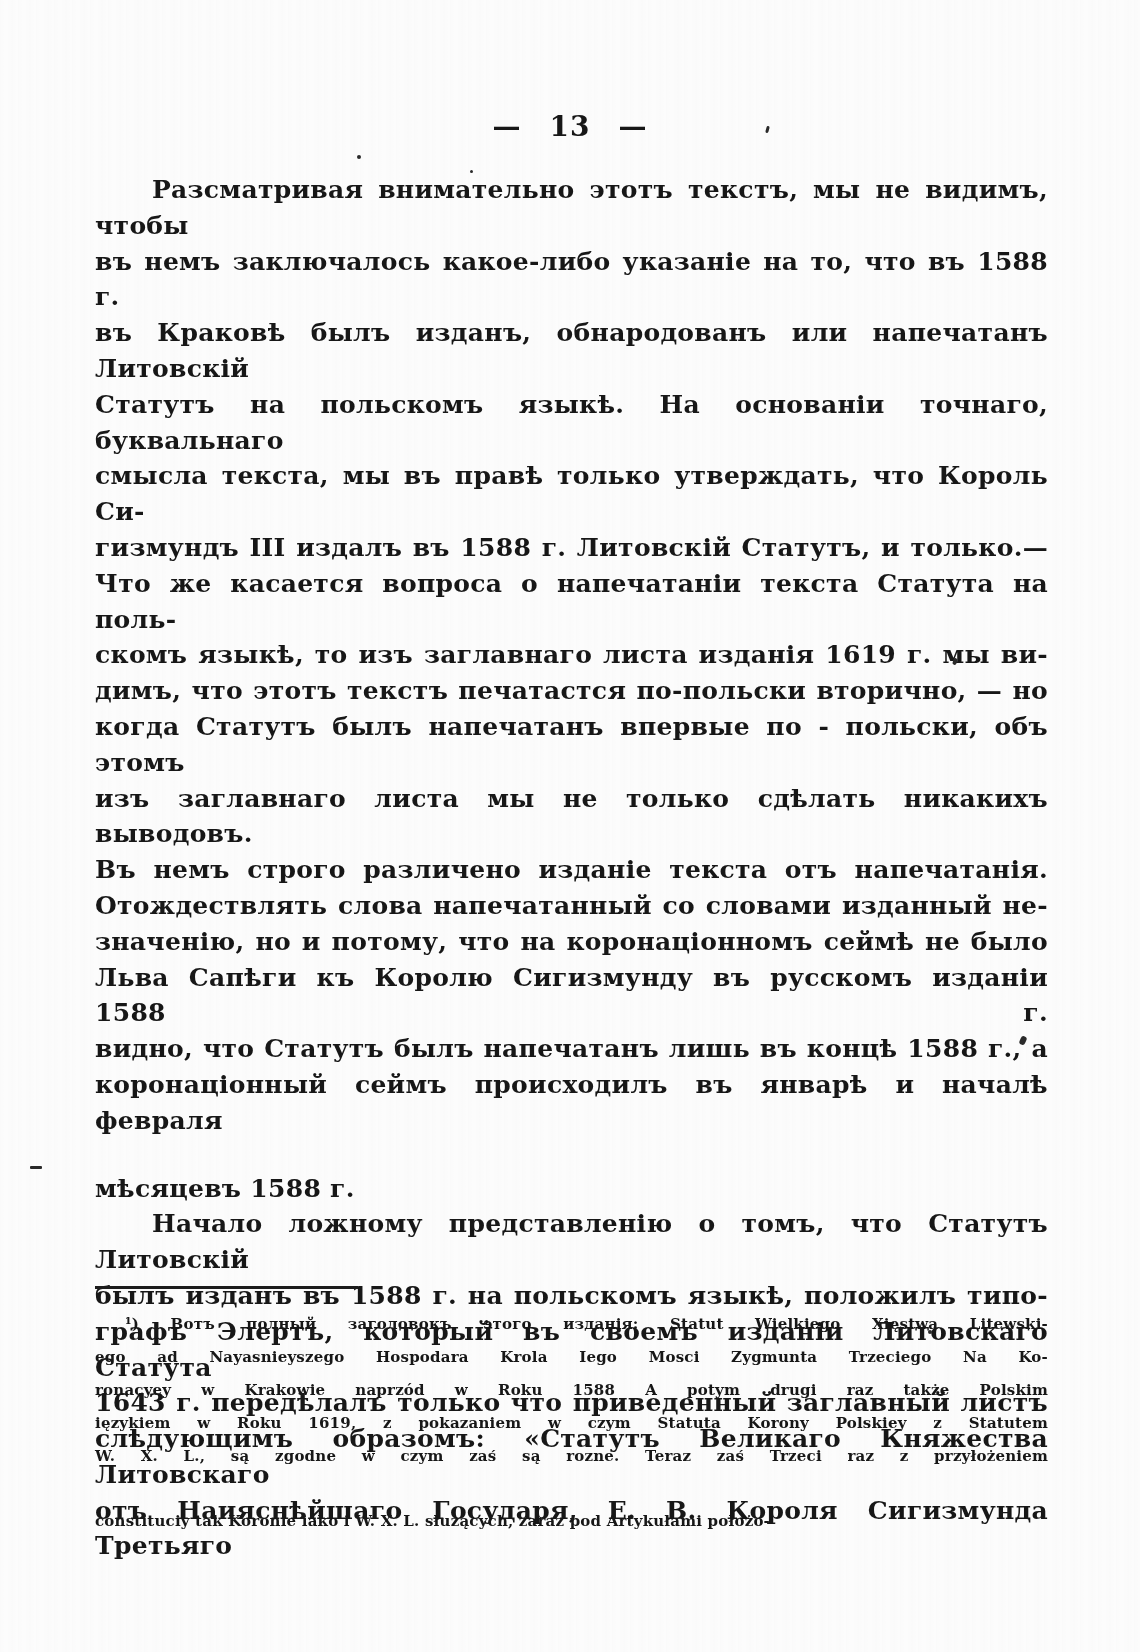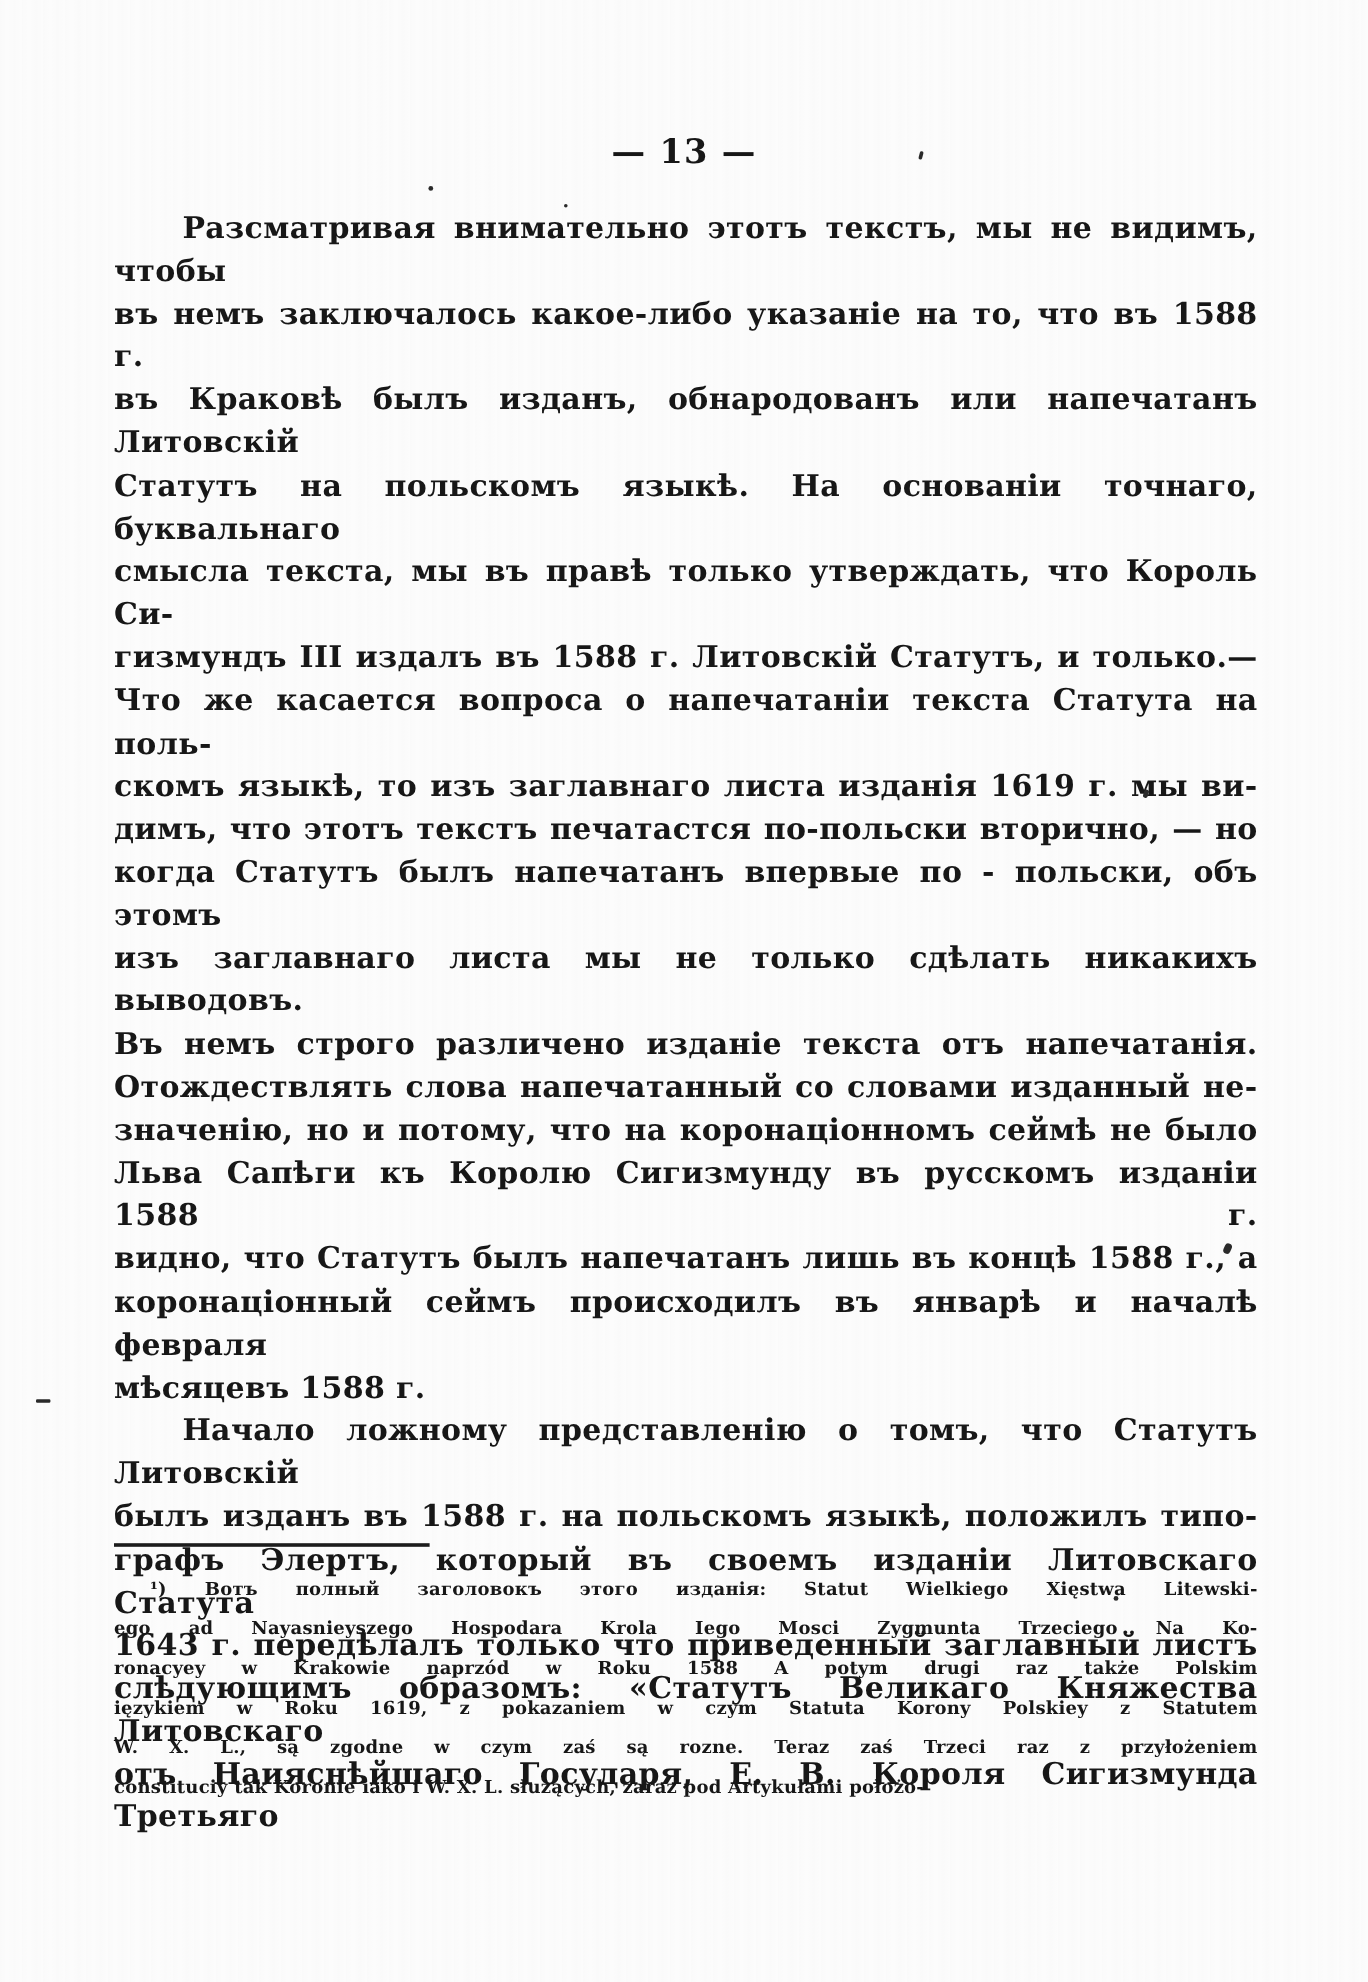--- a/index.html
+++ b/index.html
@@ -26,39 +26,40 @@
     top: 110px;
     left: 0;
     width: 100%;
     text-align: center;
     font-size: 28px;
     font-weight: bold;
     letter-spacing: 1px;
   }
   .header .pgnum {
     display: inline-block;
-    margin: 0 11px;
+    margin: 0 28px;
   }
   .bodytext {
     position: absolute;
     left: 95px;
     top: 172px;
     width: 953px;
     font-size: 25px;
     line-height: 35.8px;
     font-weight: bold;
     letter-spacing: 0.3px;
   }
   .line {
     text-align: justify;
     text-align-last: justify;
     white-space: normal;
   }
   .line.last {
     text-align-last: left;
+    margin-top: 32px;
   }
   .para .line.first {
     text-indent: 57px;
   }
   .fnrule {
     position: absolute;
     left: 95px;
     top: 1286px;
     width: 263px;
     height: 3px;

